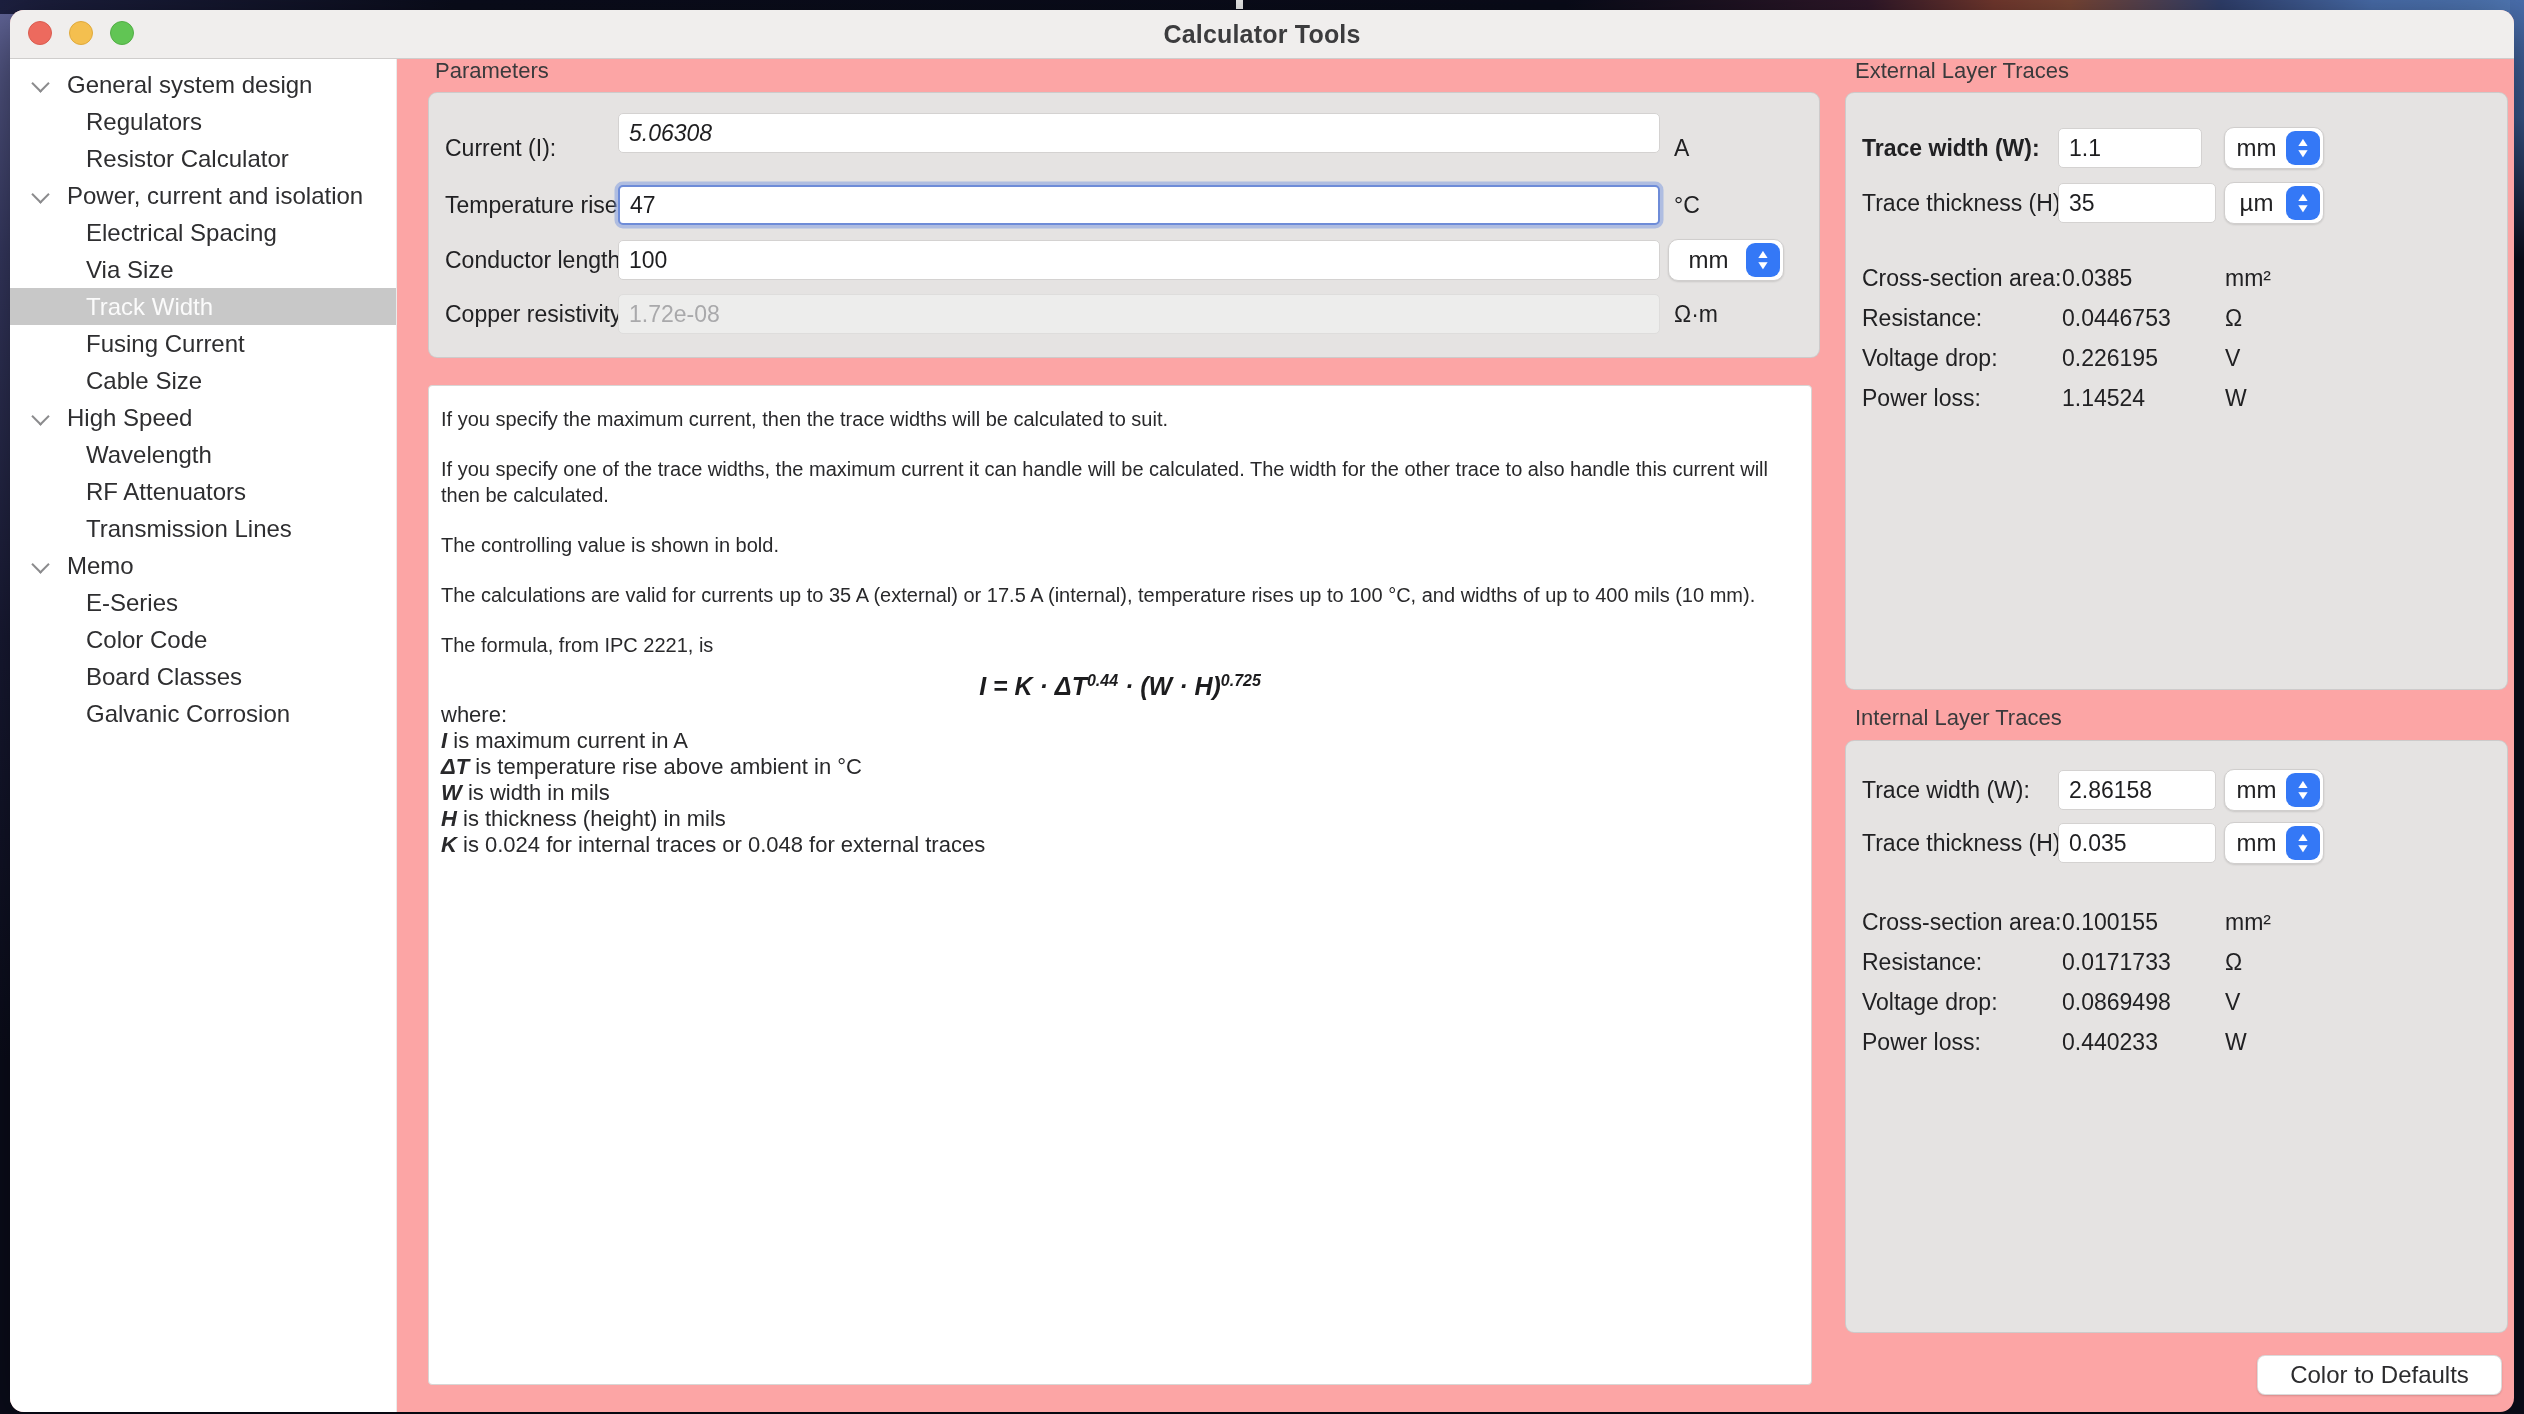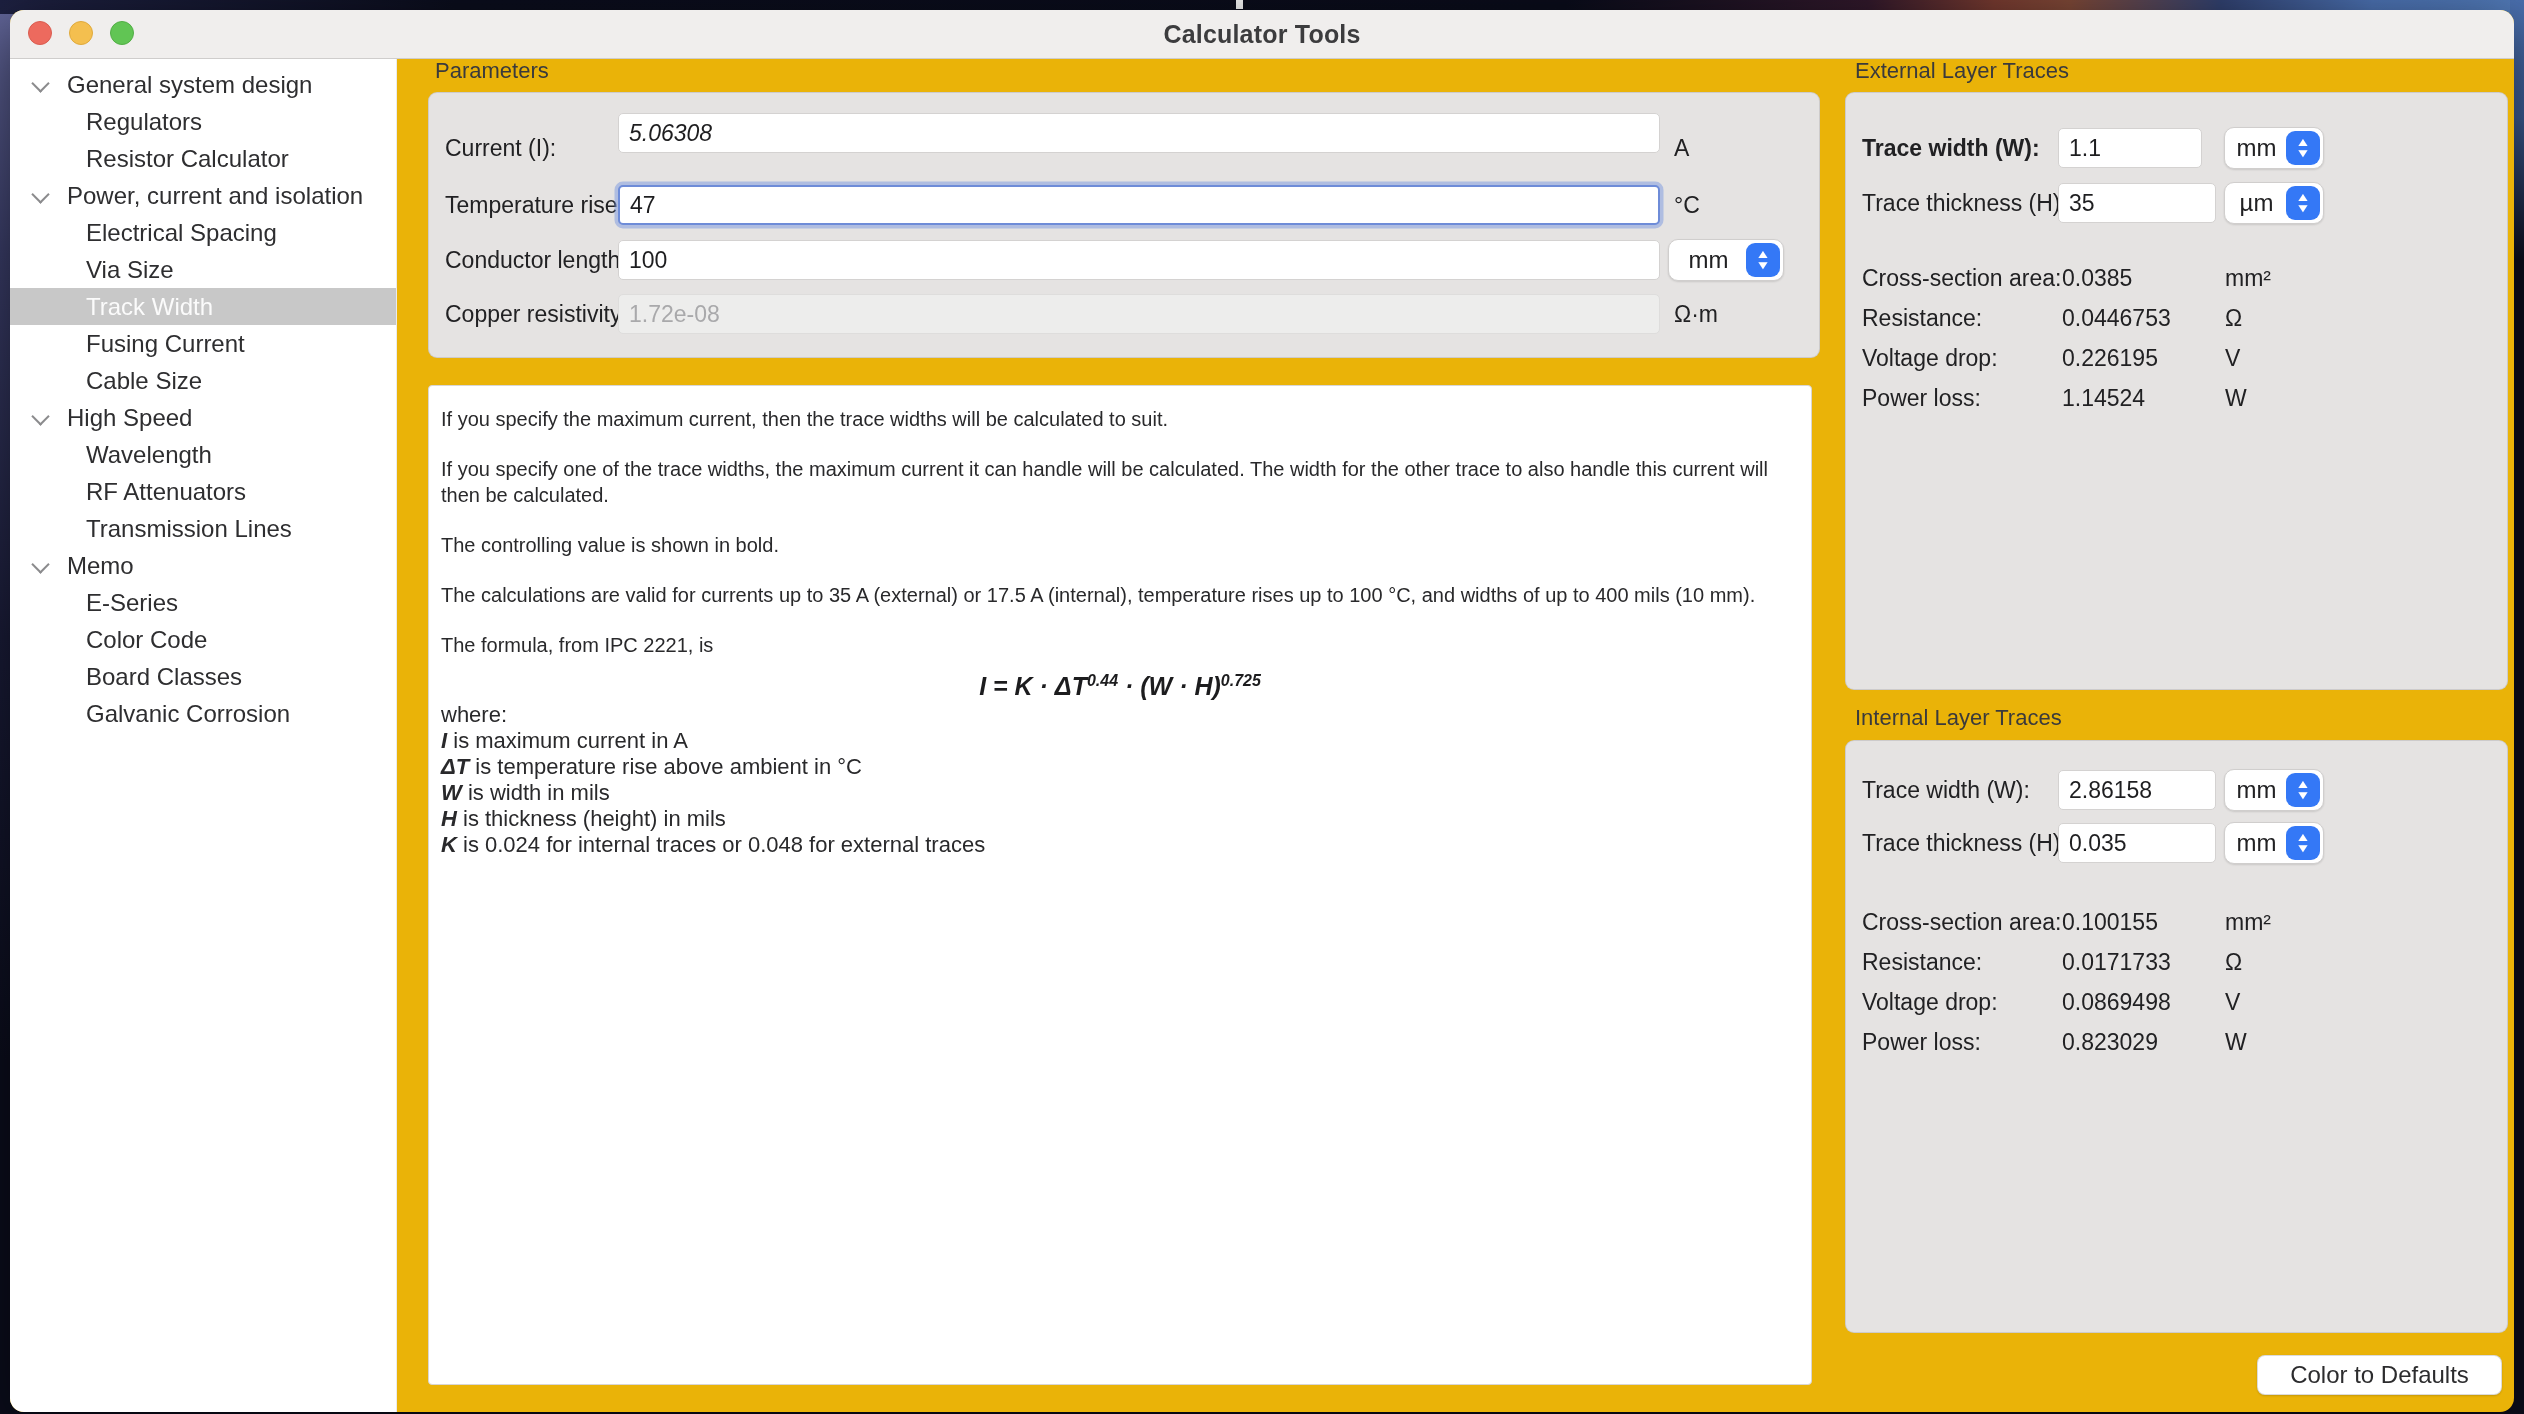--- a/index.html
+++ b/index.html
@@ -12,21 +12,21 @@
   .desk-left{position:absolute;left:0;top:0;width:14px;height:100%;
     background:linear-gradient(180deg,#63679a 0%,#3a3d68 18%,#1a1c38 45%,#0b0d1c 75%,#0b0d1c 100%);}
   .desk-top{position:absolute;left:0;top:0;width:100%;height:14px;
     background:linear-gradient(90deg,#1d2040 0%,#0b0d1c 18%,#0a0c1a 62%,#30182a 74%,#74392f 79%,#7c4736 82%,#30406e 88%,#4a6fae 94%,#5078b4 100%);}
   .desk-right{position:absolute;right:0;top:0;width:14px;height:260px;
     background:linear-gradient(180deg,#4a6fae 0%,#3c5c94 45%,rgba(12,14,29,0) 100%);}
   .top-tick{position:absolute;left:1236px;top:0;width:7px;height:9px;background:#f2f2f2;}
 
   .window{
     position:absolute;left:10px;top:10px;width:2504px;height:1402px;
-    background:#eab308;border-radius:14px;overflow:hidden;
+    background:#fca5a5;border-radius:14px;overflow:hidden;
     box-shadow:0 18px 60px rgba(0,0,0,.55);
   }
   .titlebar{
     position:absolute;left:0;top:0;width:100%;height:48px;
     background:#f0eeed;border-bottom:1px solid #cfcdcc;
     display:flex;align-items:center;justify-content:center;
   }
   .title{font-size:25px;font-weight:700;color:#3c3c3e;letter-spacing:.2px;}
   .lights{position:absolute;left:18px;top:11px;display:flex;gap:17px;}
   .light{width:22px;height:22px;border-radius:50%;}
@@ -324,20 +324,20 @@
         <span class="rvalue">0.0171733</span>
         <span class="runit">Ω</span>
       </div>
       <div class="res-row">
         <span class="rlabel">Voltage drop:</span>
         <span class="rvalue">0.0869498</span>
         <span class="runit">V</span>
       </div>
       <div class="res-row">
         <span class="rlabel">Power loss:</span>
-        <span class="rvalue">0.823029</span>
+        <span class="rvalue">0.440233</span>
         <span class="runit">W</span>
       </div>
   </div>
 
   <div class="btn" style="left:2247px;top:1345px;width:243px;">Color to Defaults</div>
 
 </div>
 
 </body></html>

